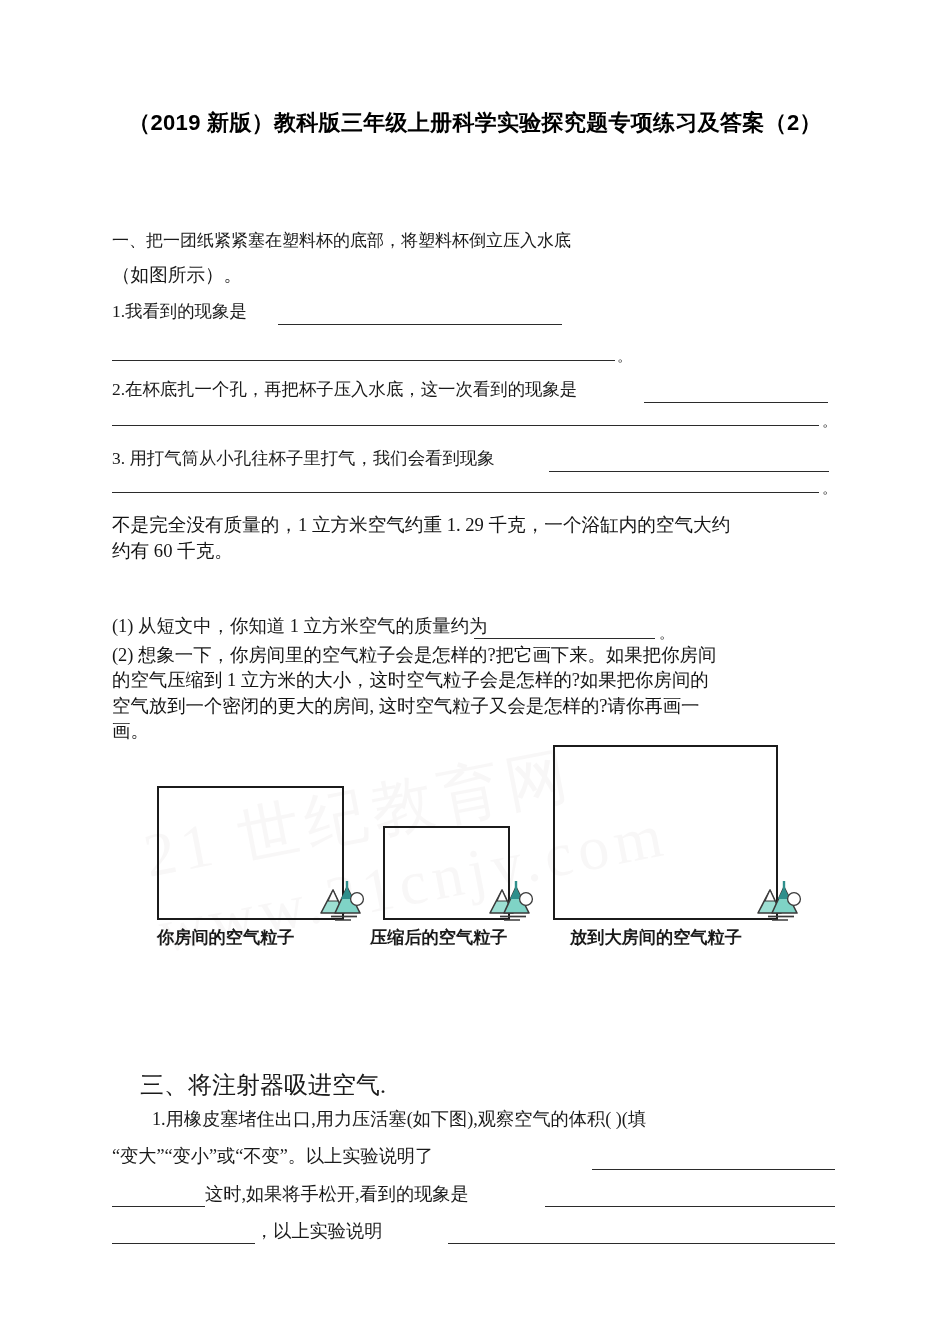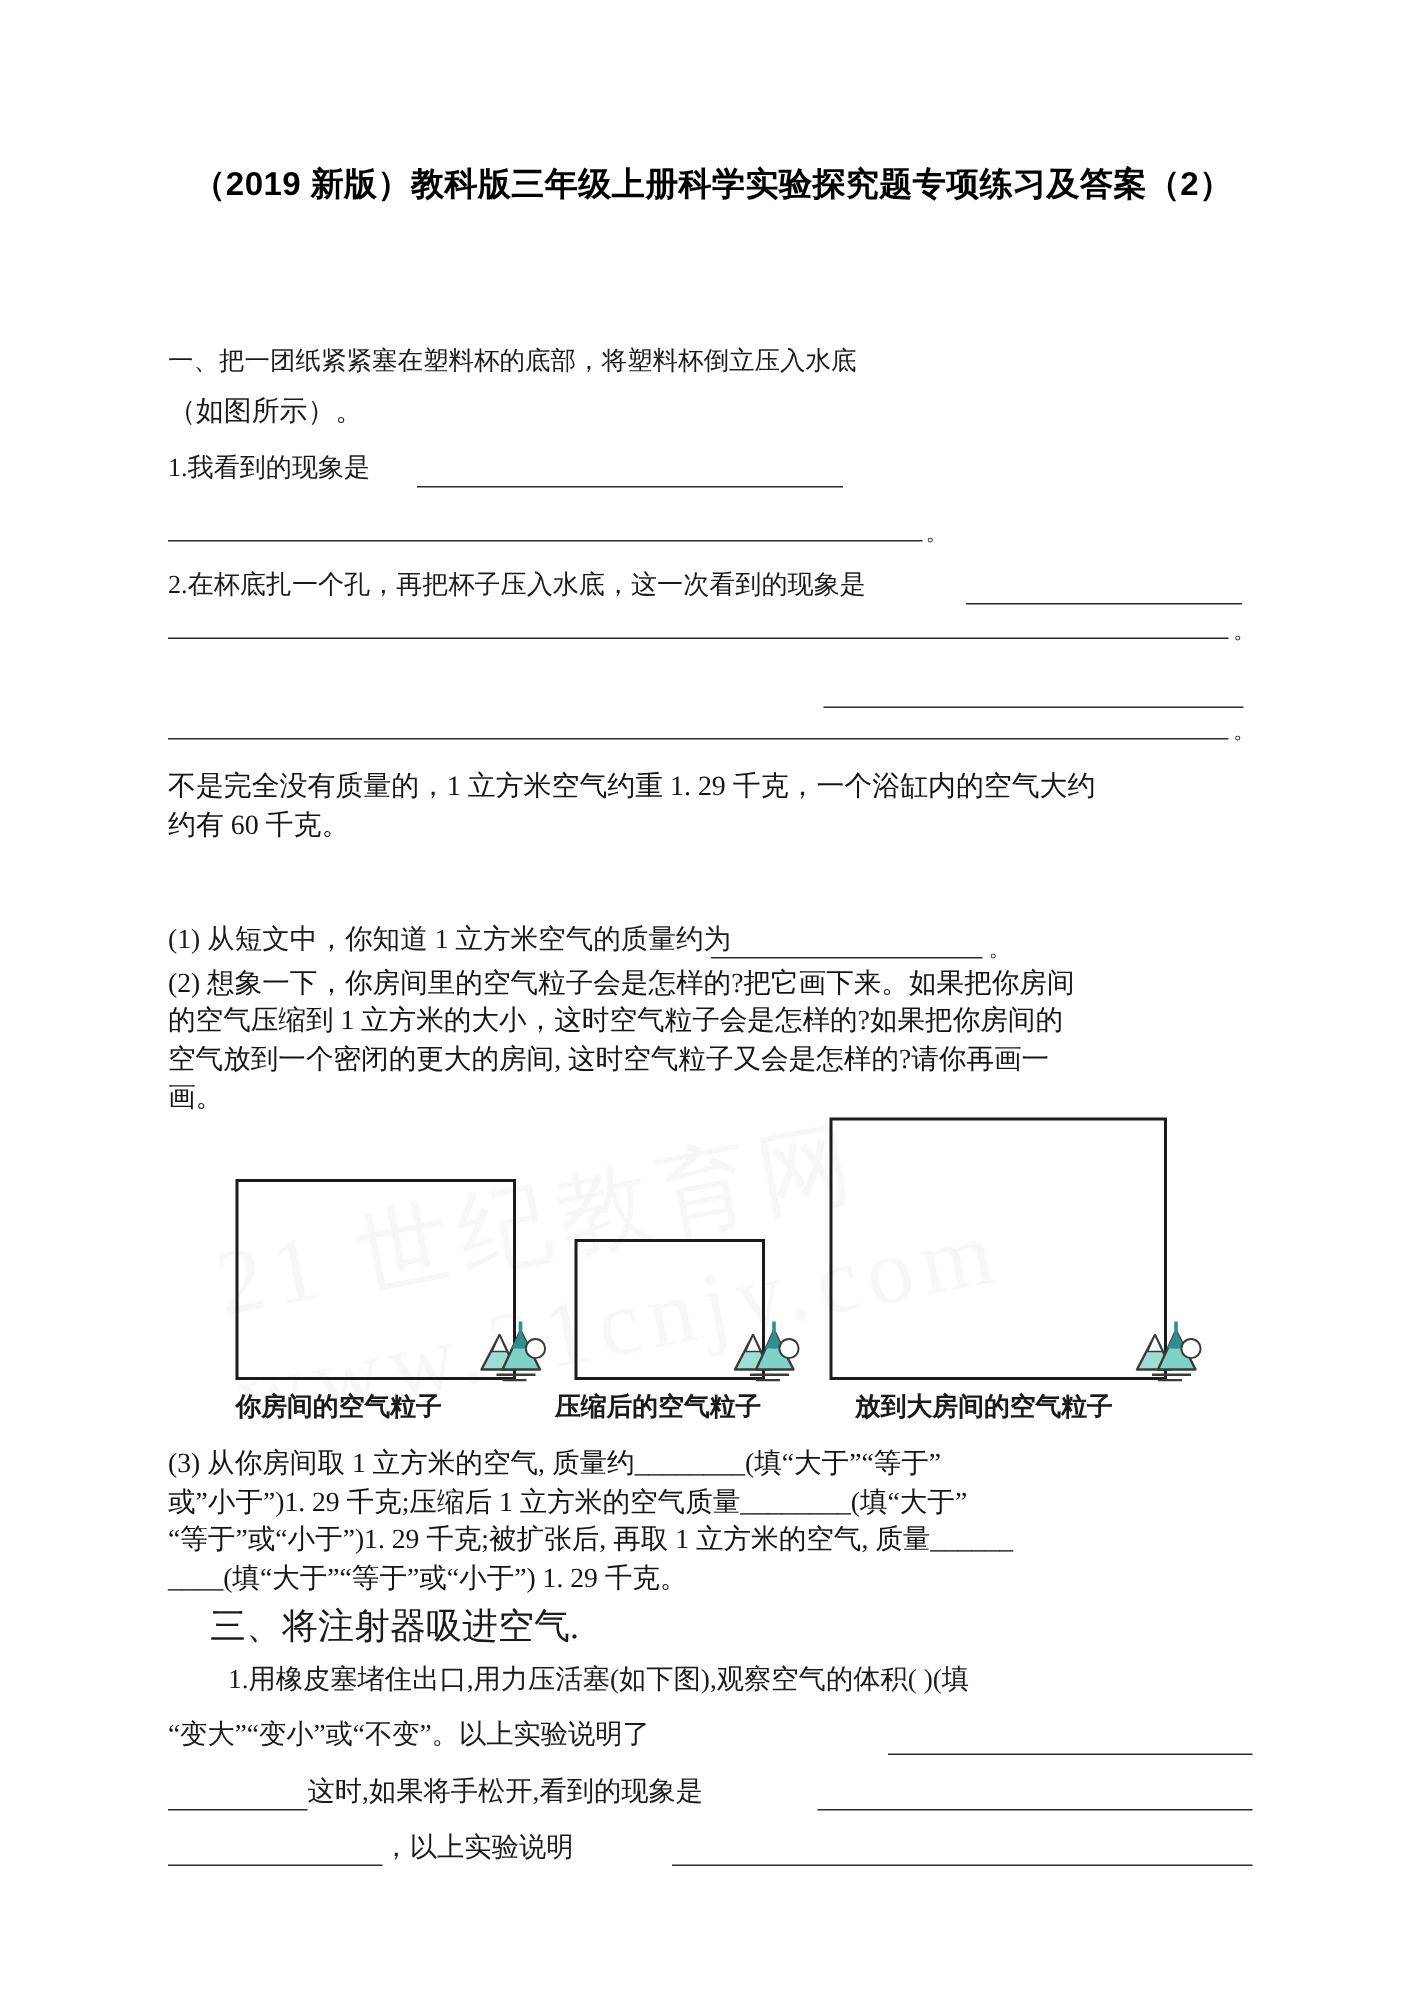--- a/index.html
+++ b/index.html
@@ -153,20 +153,21 @@
 
   <div class="rule" style="left:112px; top:360px; width:503px;"></div>
   <div class="dot" style="left:617px; top:349px;">。</div>
 
   <div class="body-text" style="left:112px; top:381px;">2.在杯底扎一个孔，再把杯子压入水底，这一次看到的现象是</div>
   <div class="rule" style="left:644px; top:402px; width:184px;"></div>
 
   <div class="rule" style="left:112px; top:425px; width:707px;"></div>
   <div class="dot" style="left:822px; top:414px;">。</div>
 
+  <div class="body-text" style="left:112px; top:450px;">3. 用打气筒从小孔往杯子里打气，我们会看到现象</div>
   <div class="rule" style="left:549px; top:471px; width:280px;"></div>
 
   <div class="rule" style="left:112px; top:492px; width:707px;"></div>
   <div class="dot" style="left:822px; top:481px;">。</div>
 
   <div class="sec2">
     <span class="ln">不是完全没有质量的，1 立方米空气约重 1. 29 千克，一个浴缸内的空气大约</span>
     <span class="ln">约有 60 千克。</span>
   </div>
 
@@ -224,26 +225,20 @@
         <path d="M34 10 L40 22 L28 22 Z" fill="#2f8f8c" stroke="none"></path>
         <path d="M34 4 L34 22" stroke="#2f8f8c" stroke-width="2.4"></path>
         <circle cx="44" cy="22" r="6.4" fill="#ffffff" stroke="#3a3a3a" stroke-width="1.3"></circle>
         <line x1="18" y1="39.5" x2="44" y2="39.5" stroke="#3a3a3a" stroke-width="1.7"></line>
         <line x1="22" y1="43" x2="38" y2="43" stroke="#3a3a3a" stroke-width="1.5"></line>
       </svg>
     </div>
     <div class="box-caption" style="left:570px; top:925px; width:208px;">放到大房间的空气粒子</div>
   </div>
 
-  <div class="sec3">
-    <span class="ln">(3) 从你房间取 1 立方米的空气, 质量约________(填“大于”“等于”</span>
-    <span class="ln">或”小于”)1. 29 千克;压缩后 1 立方米的空气质量________(填“大于”</span>
-    <span class="ln">“等于”或“小于”)1. 29 千克;被扩张后, 再取 1 立方米的空气, 质量______</span>
-    <span class="ln">____(填“大于”“等于”或“小于”) 1. 29 千克。</span>
-  </div>
 
   <div class="body-text" style="left:140px; top:1073px; font-size:24px;">三、将注射器吸进空气.</div>
 
   <div class="body-text" style="left:152px; top:1110px; font-size:18.2px;">1.用橡皮塞堵住出口,用力压活塞(如下图),观察空气的体积(      )(填</div>
 
   <div class="body-text" style="left:112px; top:1147px; font-size:18.2px;">“变大”“变小”或“不变”。以上实验说明了</div>
   <div class="rule" style="left:592px; top:1169px; width:243px;"></div>
 
   <div class="rule" style="left:112px; top:1206px; width:93px;"></div>
   <div class="body-text" style="left:205px; top:1185px; font-size:18.2px;">这时,如果将手松开,看到的现象是</div>

